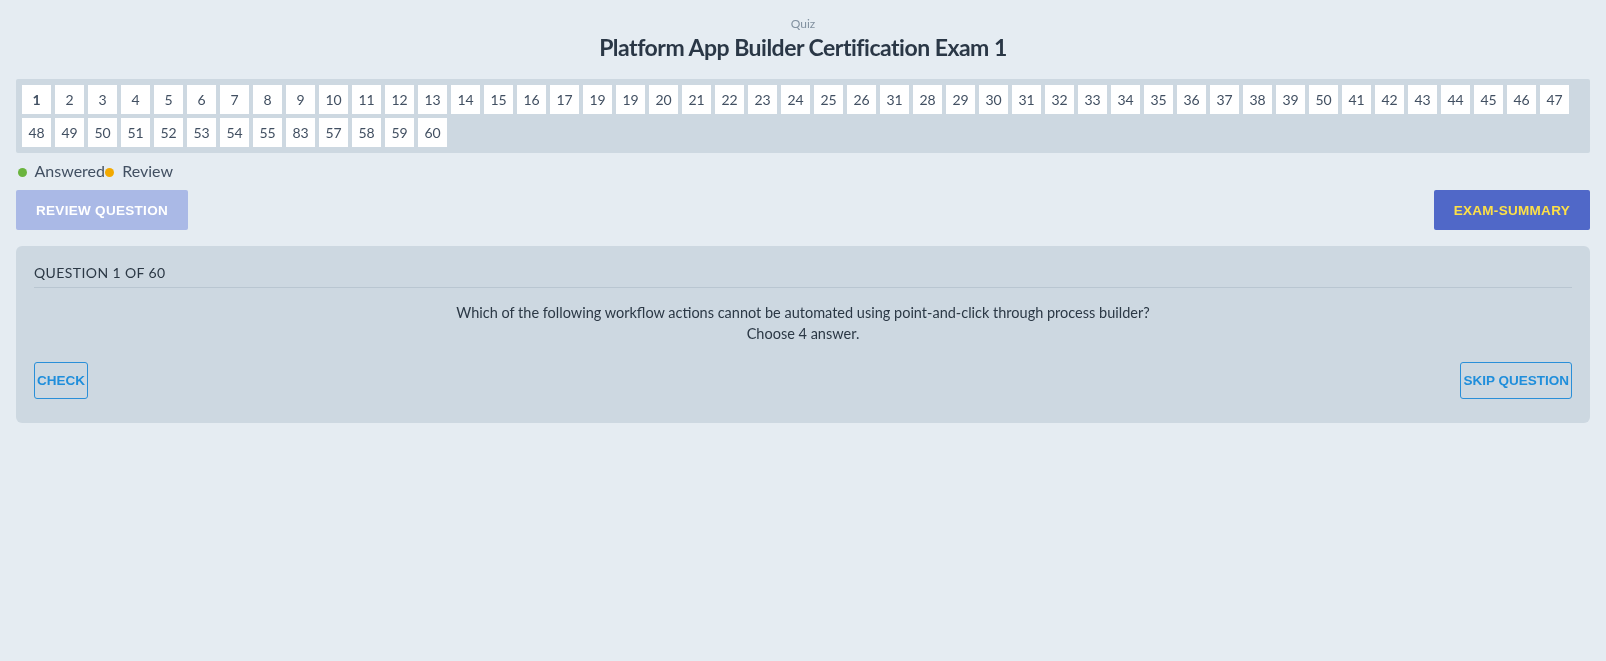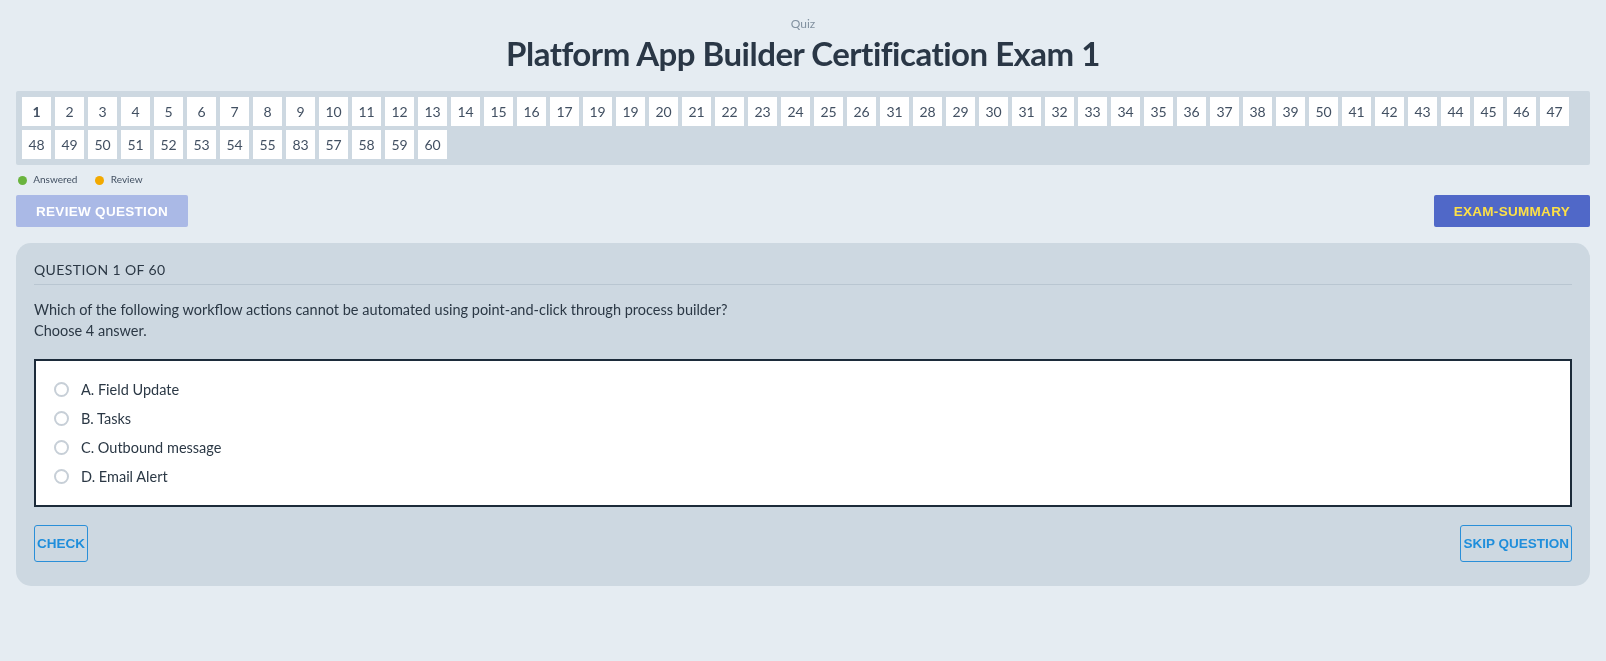--- a/index.html
+++ b/index.html
@@ -17,21 +17,21 @@
   .header {
     text-align: center;
     margin-bottom: 18px;
   }
   .header-sub {
     font-size: 12px;
     color: #8291a0;
     margin-bottom: 2px;
   }
   .header-title {
-    font-size: 33px;
+    font-size: 23px;
     font-weight: 700;
     color: #2a3746;
     letter-spacing: -0.5px;
   }
 
   .nav-strip {
     background: #cdd8e1;
     padding: 6px;
     display: flex;
     flex-wrap: wrap;
@@ -48,72 +48,72 @@
     justify-content: center;
     font-size: 14px;
     color: #425062;
     cursor: pointer;
     padding: 0 4px;
   }
   .qnum.active { font-weight: 700; }
 
   .legend {
     display: flex;
-    gap: 18px;
-    align-items: center;
-    font-size: 10px;
+    align-items: center;
+    font-size: 16px;
     color: #425062;
     padding: 8px 2px 10px 2px;
   }
   .dot {
     width: 9px; height: 9px; border-radius: 50%;
     display: inline-block; margin-right: 4px; vertical-align: middle;
   }
   .dot-green { background: #6ab43e; }
   .dot-orange { background: #f2a900; }
 
   .action-row {
     display: flex;
     align-items: center;
     gap: 8px;
     margin-bottom: 16px;
   }
   .btn {
     border: none;
     padding: 0 20px;
-    height: 32px;
+    height: 40px;
     font-size: 13.5px;
     font-weight: 700;
     letter-spacing: 0.3px;
     cursor: pointer;
     text-transform: uppercase;
     border-radius: 2px;
   }
   .btn-soft { background: #aab9e6; color: #fff; }
   .btn-primary { background: #5068c8; color: #fde047; }
   .spacer { flex: 1; }
 
   .question-card {
     background: #cdd8e1;
     padding: 18px 18px 24px 18px;
-    border-radius: 15px;
+    border-radius: 6px;
   }
   .q-header-row {
     font-size: 14px;
     color: #2b3845;
     letter-spacing: 0.4px;
     border-bottom: 1px solid #b9c6d1;
     padding-bottom: 6px;
     margin-bottom: 14px;
   }
   .q-text {
     font-size: 14.5px;
     color: #2b3845;
     line-height: 1.45;
     margin-bottom: 18px;
+    text-align: center;
   }
 
   .answers {
     background: #fff;
     border: 2px solid #1c2b3a;
     padding: 14px 18px;
   }
   .answer-row {
     display: flex;
     align-items: center;
@@ -240,38 +240,20 @@
     <button class="btn btn-primary">EXAM-SUMMARY</button>
   </div>
 
   <div class="question-card">
     <div class="q-header-row">QUESTION 1 OF 60</div>
     <div class="q-text">
       <span>Which of the following workflow actions cannot be automated using point-and-click through process builder?</span><br>
       <span>Choose 4 answer.</span>
     </div>
 
-    <div class="answers" id="answers">
-        <div class="answer-row">
-          <span class="radio"></span>
-          <span class="answer-label">A. Field Update</span>
-        </div>
-        <div class="answer-row">
-          <span class="radio"></span>
-          <span class="answer-label">B. Tasks</span>
-        </div>
-        <div class="answer-row">
-          <span class="radio"></span>
-          <span class="answer-label">C. Outbound message</span>
-        </div>
-        <div class="answer-row">
-          <span class="radio"></span>
-          <span class="answer-label">D. Email Alert</span>
-        </div>
-      </div>
 
     <div class="footer-row">
       <button class="btn-outline">CHECK</button>
       <button class="btn-outline">SKIP QUESTION</button>
     </div>
   </div>
 
 </div>
 
 </body></html>

